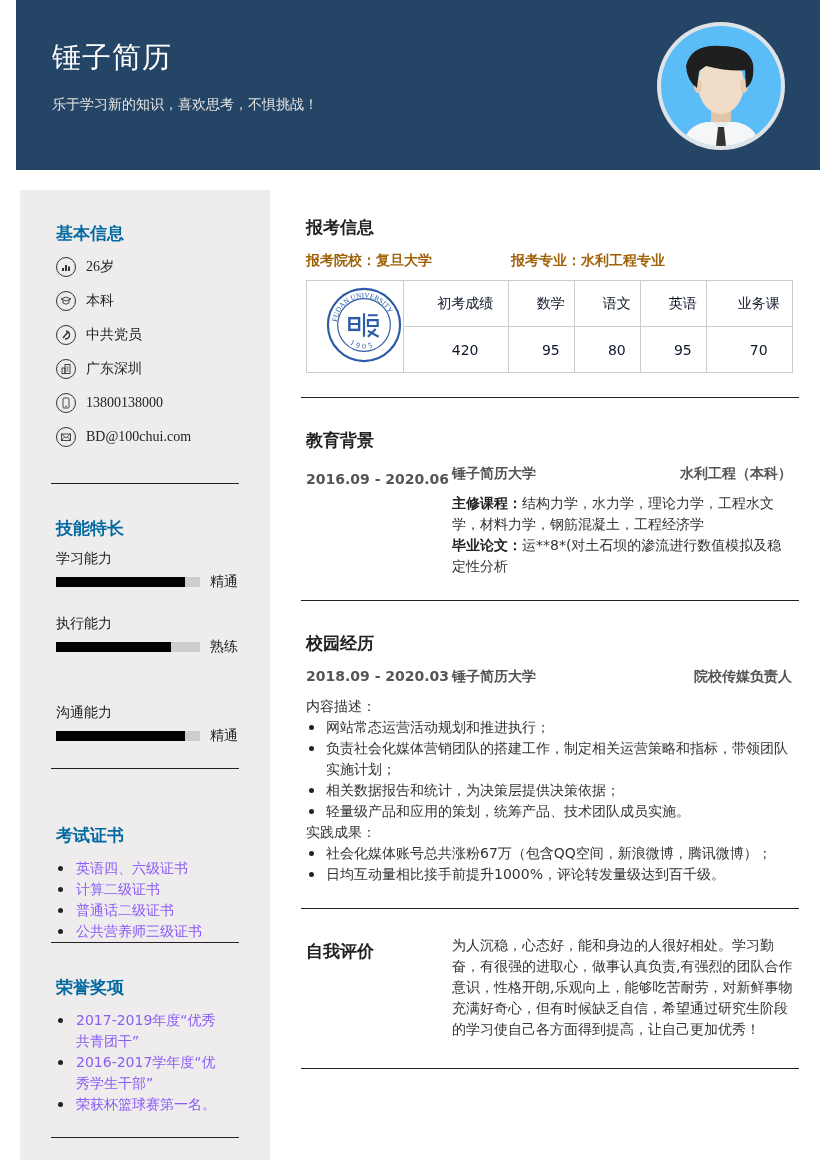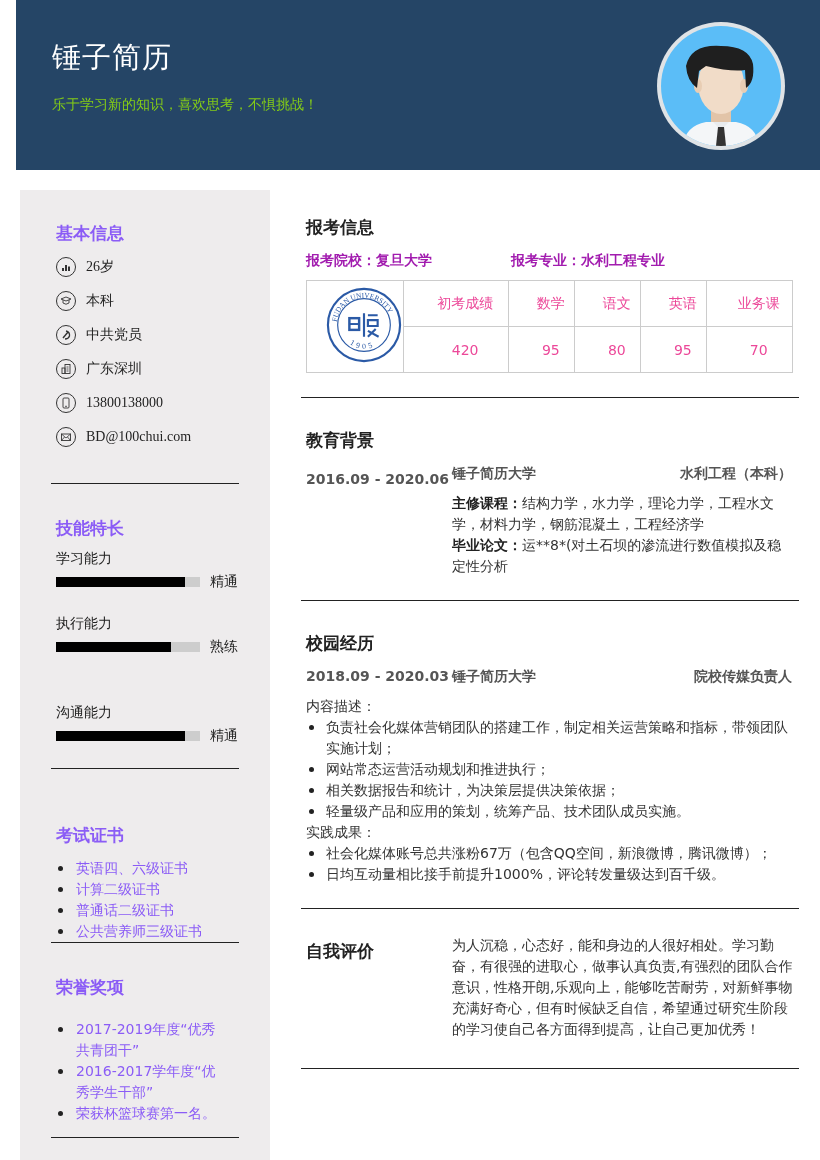--- a/index.html
+++ b/index.html
@@ -1,42 +1,42 @@
 <!DOCTYPE html>
 <html><head>
 <meta charset="utf-8">
 <style>
   * { box-sizing: border-box; margin: 0; padding: 0; }
   body { width: 820px; height: 1160px; background: #ffffff; font-family: "DejaVu Sans", "Liberation Sans", sans-serif; color: #333; position: relative; overflow: hidden; }
   .header { position: absolute; left: 16px; top: 0; width: 820px; height: 170px; background: #254566; }
   .header .name { position: absolute; left: 36px; top: 38px; font-size: 29px; color: #fff; letter-spacing: 1px; }
-  .header .motto { position: absolute; left: 36px; top: 96px; font-size: 14px; color: #84cc16; }
+  .header .motto { position: absolute; left: 36px; top: 96px; font-size: 14px; color: #e5e5e5; }
   .avatar { position: absolute; left: 641px; top: 22px; width: 128px; height: 128px; border-radius: 50%; background: #dfe3e6; padding: 4px; }
   .avatar svg { width: 120px; height: 120px; display: block; border-radius: 50%; }
 
   .sidebar { position: absolute; left: 20px; top: 190px; width: 250px; height: 970px; background: #eeeced; }
   .side-sec { position: absolute; left: 36px; width: 183px; }
-  .side-title { font-size: 17px; font-weight: bold; color: #8b5cf6; }
+  .side-title { font-size: 17px; font-weight: bold; color: #0369a1; }
   .info-row { display: flex; align-items: center; height: 34px; font-size: 14px; color: #222; }
   .info-icon { width: 20px; height: 20px; border: 1.3px solid #333; border-radius: 50%; display: flex; align-items: center; justify-content: center; margin-right: 10px; flex-shrink: 0; }
   .info-icon svg { width: 12px; height: 12px; }
   .side-hr { position: absolute; left: 31px; width: 188px; height: 1px; background: #222; }
   .skill-label { font-size: 14px; color: #222; height: 20px; }
   .skill-row { display: flex; align-items: center; height: 24px; }
   .skill-track { width: 144px; height: 10px; background: #cdcdcd; position: relative; }
   .skill-fill { position: absolute; left: 0; top: 0; height: 10px; background: #000; }
   .skill-level { font-size: 14px; color: #222; margin-left: 10px; }
   .side-list { list-style: none; margin-top: 10px; }
   .side-list li { font-size: 14px; color: #8b5cf6; line-height: 21px; position: relative; padding-left: 20px; }
   .side-list li::before { content: ""; position: absolute; left: 2px; top: 8px; width: 5px; height: 5px; border-radius: 50%; background: #222; }
   .sec-title { font-size: 17px; font-weight: bold; color: #222; }
   .hr { position: absolute; left: 301px; width: 498px; height: 1px; background: #222; }
-  .apply-line { position: absolute; font-size: 14px; font-weight: bold; color: #a21caf; }
+  .apply-line { position: absolute; font-size: 14px; font-weight: bold; color: #a16207; }
   table.scores { position: absolute; left: 306px; top: 280px; border-collapse: collapse; width: 487px; }
-  table.scores td { border: 1px solid #ccc; text-align: center; font-size: 14px; color: #ec4899; height: 46px; padding-left: 18px; }
+  table.scores td { border: 1px solid #ccc; text-align: center; font-size: 14px; color: #0f172a; height: 46px; padding-left: 18px; }
   .bold-row { position: absolute; font-size: 14px; font-weight: bold; color: #555; }
   .body-text { position: absolute; font-size: 14px; color: #333; line-height: 21px; }
   .body-text b { color: #222; }
   .bul-list { list-style: none; }
   .bul-list li { position: relative; padding-left: 20px; line-height: 21px; }
   .bul-list li::before { content: ""; position: absolute; left: 3px; top: 8px; width: 5px; height: 5px; border-radius: 50%; background: #222; }
 </style>
 </head>
 <body>
 
@@ -163,21 +163,21 @@
     <li>英语四、六级证书</li>
     <li>计算二级证书</li>
     <li>普通话二级证书</li>
     <li>公共营养师三级证书</li>
   </ul>
 </div>
 <div class="side-hr" style="left:51px; top:942px;"></div>
 
 <div class="side-sec" style="top:976px; left:56px;">
   <div class="side-title">荣誉奖项</div>
-  <ul class="side-list" style="margin-top:20px; width:170px;">
+  <ul class="side-list" style="margin-top:11px; width:170px;">
     <li>2017-2019年度“优秀共青团干”</li>
     <li>2016-2017学年度“优秀学生干部”</li>
     <li>荣获杯篮球赛第一名。</li>
   </ul>
 </div>
 <div class="side-hr" style="left:51px; top:1137px;"></div>
 
 <div class="sec-title" style="position:absolute; left:306px; top:216px;">报考信息</div>
 <div class="apply-line" style="left:306px; top:252px;">报考院校：复旦大学</div>
 <div class="apply-line" style="left:511px; top:252px;">报考专业：水利工程专业</div>
@@ -227,22 +227,22 @@
 </div>
 <div class="hr" style="top:600px;"></div>
 
 <div class="sec-title" style="position:absolute; left:306px; top:632px;">校园经历</div>
 <div class="bold-row" style="left:306px; top:668px;">2018.09 - 2020.03</div>
 <div class="bold-row" style="left:452px; top:668px;">锤子简历大学</div>
 <div class="bold-row" style="right:28px; top:668px;">院校传媒负责人</div>
 <div class="body-text" style="left:306px; top:696px; width:490px;">
   <div>内容描述：</div>
   <ul class="bul-list">
+    <li>网站常态运营活动规划和推进执行；</li>
     <li>负责社会化媒体营销团队的搭建工作，制定相关运营策略和指标，带领团队实施计划；</li>
-    <li>网站常态运营活动规划和推进执行；</li>
     <li>相关数据报告和统计，为决策层提供决策依据；</li>
     <li>轻量级产品和应用的策划，统筹产品、技术团队成员实施。</li>
   </ul>
   <div>实践成果：</div>
   <ul class="bul-list">
     <li>社会化媒体账号总共涨粉67万（包含QQ空间，新浪微博，腾讯微博）；</li>
     <li>日均互动量相比接手前提升1000%，评论转发量级达到百千级。</li>
   </ul>
 </div>
 <div class="hr" style="top:908px;"></div>

